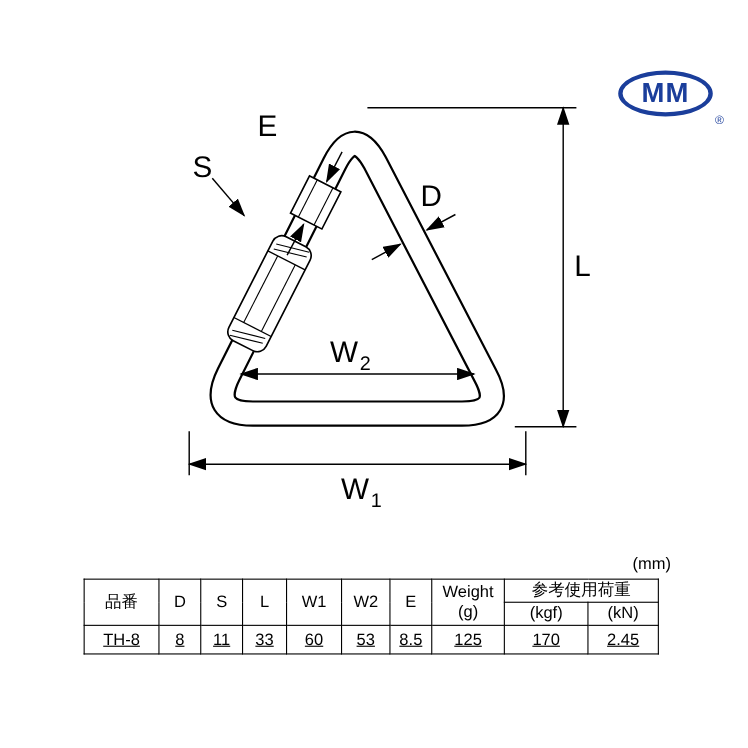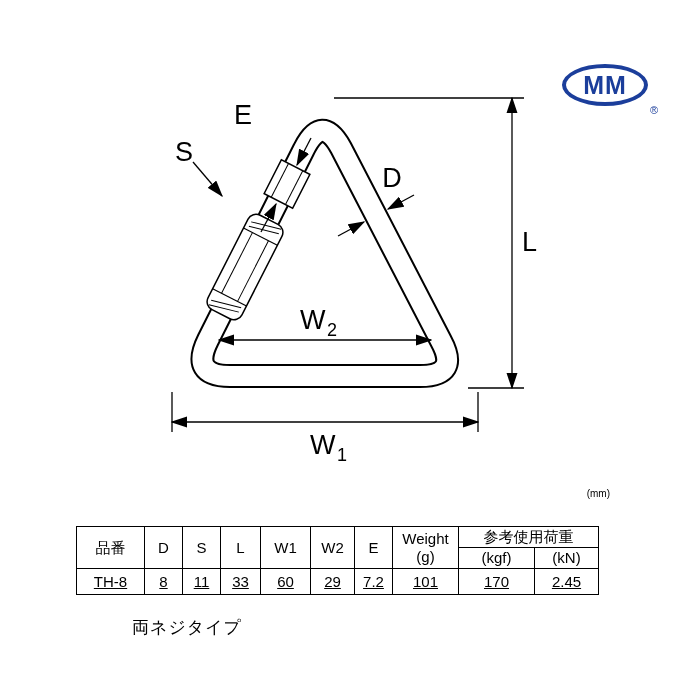--- a/index.html
+++ b/index.html
@@ -31,22 +31,22 @@
   .logo-reg {
     position: absolute; right: -4px; bottom: -4px;
     font-size: 11px; color: #1b3e9b; font-weight: 400;
   }
 
   
   .drawing { position: absolute; top: 0; left: 0; }
 
   
   .unit-note {
-    position: absolute; top: 440px; left: 548px; width: 62px;
-    text-align: right; font-size: 10px;
+    position: absolute; top: 456px; left: 548px; width: 62px;
+    text-align: right; font-size: 15px;
   }
 
   
   .table-wrap { position: absolute; top: 478px; left: 76px; }
   table { border-collapse: collapse; font-size: 15px; table-layout: fixed; }
   th, td {
     border: 1px solid #000;
     text-align: center;
     font-weight: normal;
     padding: 0 2px;
@@ -172,25 +172,24 @@
       <tr class="hdr">
         <th>(kgf)</th>
         <th>(kN)</th>
       </tr>
       <tr class="datarow">
         <td>TH-8</td>
         <td>8</td>
         <td>11</td>
         <td>33</td>
         <td>60</td>
-        <td>29</td>
-        <td>7.2</td>
-        <td>101</td>
+        <td>53</td>
+        <td>8.5</td>
+        <td>125</td>
         <td>170</td>
         <td>2.45</td>
       </tr>
     </tbody>
       </table>
   </div>
 
-  <div class="caption">両ネジタイプ</div>
 
 </div>
 
 </body></html>

